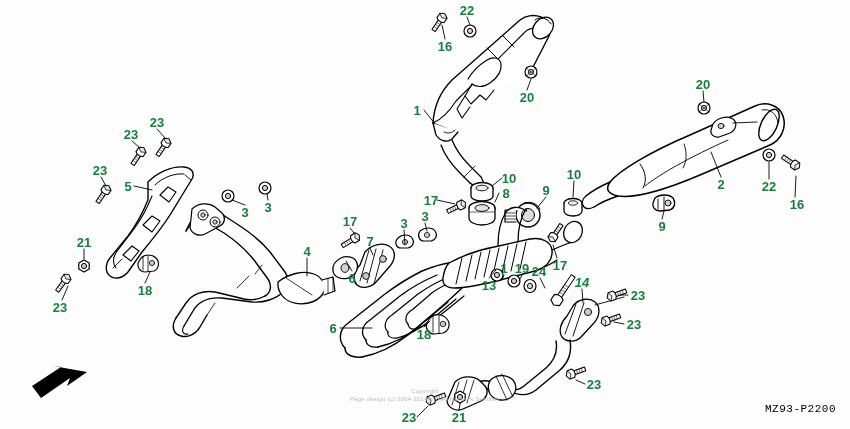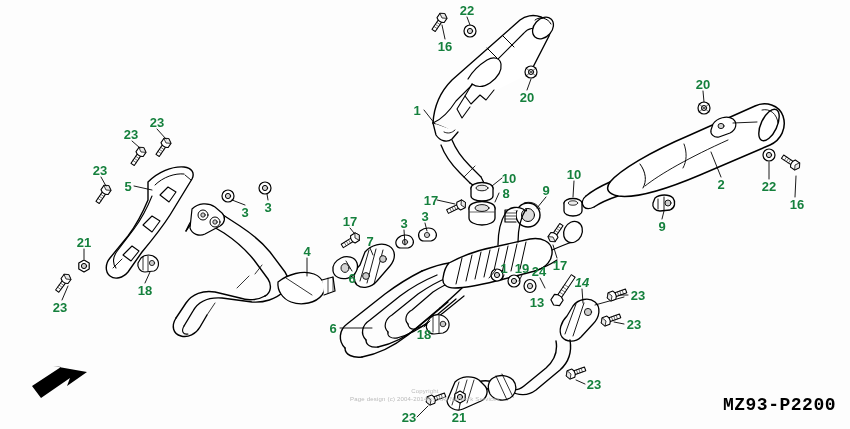--- a/index.html
+++ b/index.html
@@ -30,22 +30,22 @@
     line-height: 1;
     white-space: nowrap;
     transform: translate(-50%, -50%);
     letter-spacing: 0px;
   }
   #part-number {
     position: absolute;
     right: 14px;
     bottom: 14px;
     font-family: "Liberation Mono", monospace;
-    font-weight: bold;
-    font-size: 18px;
+    font-weight: normal;
+    font-size: 11px;
     letter-spacing: 0.5px;
     color: #000000;
     white-space: nowrap;
   }
   .copyright-line {
     position: absolute;
     left: 50%;
     transform: translateX(-50%);
     font-family: "Liberation Sans", sans-serif;
     font-size: 6px;
@@ -478,21 +478,21 @@
   <div class="callout" style="left:350px; top:221px;">17</div>
   <div class="callout" style="left:404px; top:223px;">3</div>
   <div class="callout" style="left:425px; top:216px;">3</div>
   <div class="callout" style="left:560px; top:265px;">17</div>
   <div class="callout" style="left:370px; top:241px;">7</div>
   <div class="callout" style="left:307px; top:251px;">4</div>
   <div class="callout" style="left:84px;  top:242px;">21</div>
   <div class="callout" style="left:352px; top:278px;">6</div>
   <div class="callout" style="left:145px; top:290px;">18</div>
   <div class="callout" style="left:60px;  top:307px;">23</div>
-  <div class="callout" style="left:489px; top:302px;margin-left:48px;">13</div>
+  <div class="callout" style="left:489px; top:285px;">13</div>
   <div class="callout" style="left:504px; top:268px;">1</div>
   <div class="callout" style="left:522px; top:268px;">19</div>
   <div class="callout" style="left:539px; top:271px;">24</div>
   <div class="callout" style="left:582px; top:282px;font-style:italic;">14</div>
   <div class="callout" style="left:638px; top:295px;">23</div>
   <div class="callout" style="left:634px; top:324px;">23</div>
   <div class="callout" style="left:333px; top:328px;">6</div>
   <div class="callout" style="left:424px; top:334px;">18</div>
   <div class="callout" style="left:594px; top:384px;">23</div>
   <div class="callout" style="left:409px; top:417px;">23</div>

